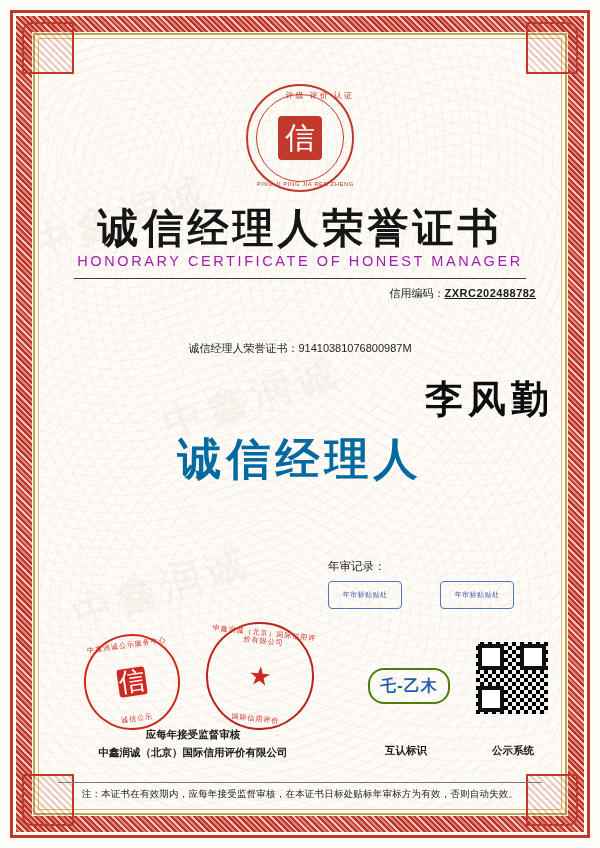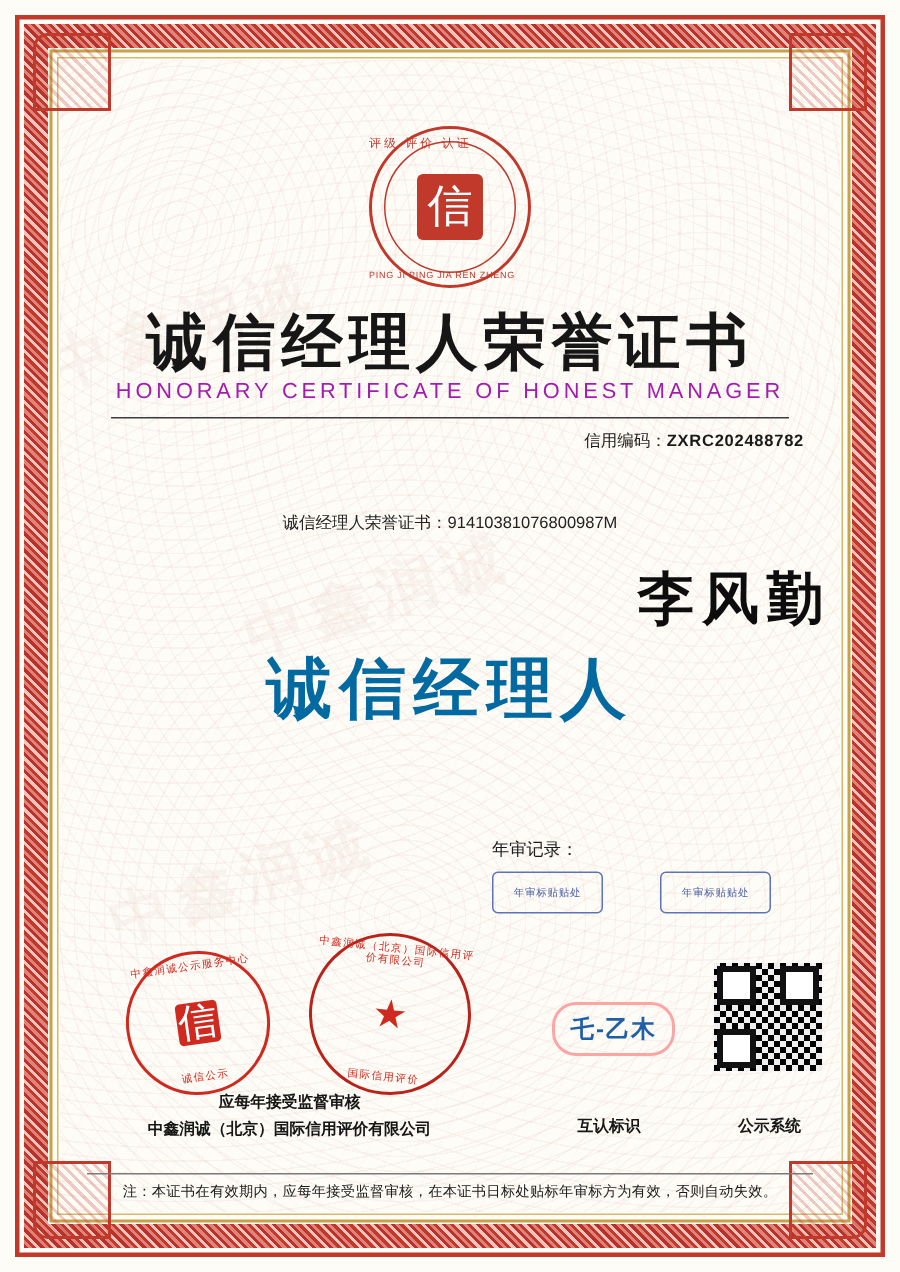--- a/index.html
+++ b/index.html
@@ -129,21 +129,21 @@
     border-radius: 4px;
     color: #fff;
     font-size: 30px;
     line-height: 44px;
     text-align: center;
     font-family: "Liberation Serif", serif;
   }
   .emblem-top-text, .emblem-bottom-text {
     position: absolute;
     left: 0; right: 0;
-    text-align: left;
+    text-align: right;
     color: #c0392b;
     font-size: 8px;
     letter-spacing: 2px;
   }
   .emblem-top-text { top: 6px; }
   .emblem-bottom-text { bottom: 5px; font-size: 6px; letter-spacing: 0.5px; }
 
   
   .title-cn {
     position: absolute;
@@ -170,21 +170,21 @@
     height: 1px; background: #3b3b3b;
   }
 
   
   .credit-no {
     position: absolute;
     top: 240px; right: 18px;
     font-size: 11px;
     color: #1a1a1a;
   }
-  .credit-no b { font-weight: 700; }
+  .credit-no b { font-weight: 700; text-decoration: underline; }
   .credit-no .val { letter-spacing: 0.5px; }
 
   .company {
     position: absolute;
     top: 265px; left: 0; right: 0;
     text-align: center;
     font-family: "Liberation Serif", serif;
     font-size: 21px;
     font-weight: 700;
     color: #111;
@@ -313,21 +313,21 @@
     font-weight: 700;
     white-space: nowrap;
   }
   .caption.c1 { left: 12px; top: 112px; width: 270px; }
   .caption.c2 { left: 12px; top: 130px; width: 270px; }
 
   .logo-mutual {
     position: absolute;
     left: 322px; top: 52px;
     width: 78px; height: 32px;
-    border: 2px solid #fca5a5;
+    border: 2px solid #4d7c0f;
     border-radius: 16px;
     color: #1f5fa8;
     font-size: 16px;
     font-weight: 700;
     display: flex; align-items: center; justify-content: center;
     letter-spacing: 1px;
   }
   .caption.mutual {
     left: 310px; top: 128px; width: 100px;
   }

